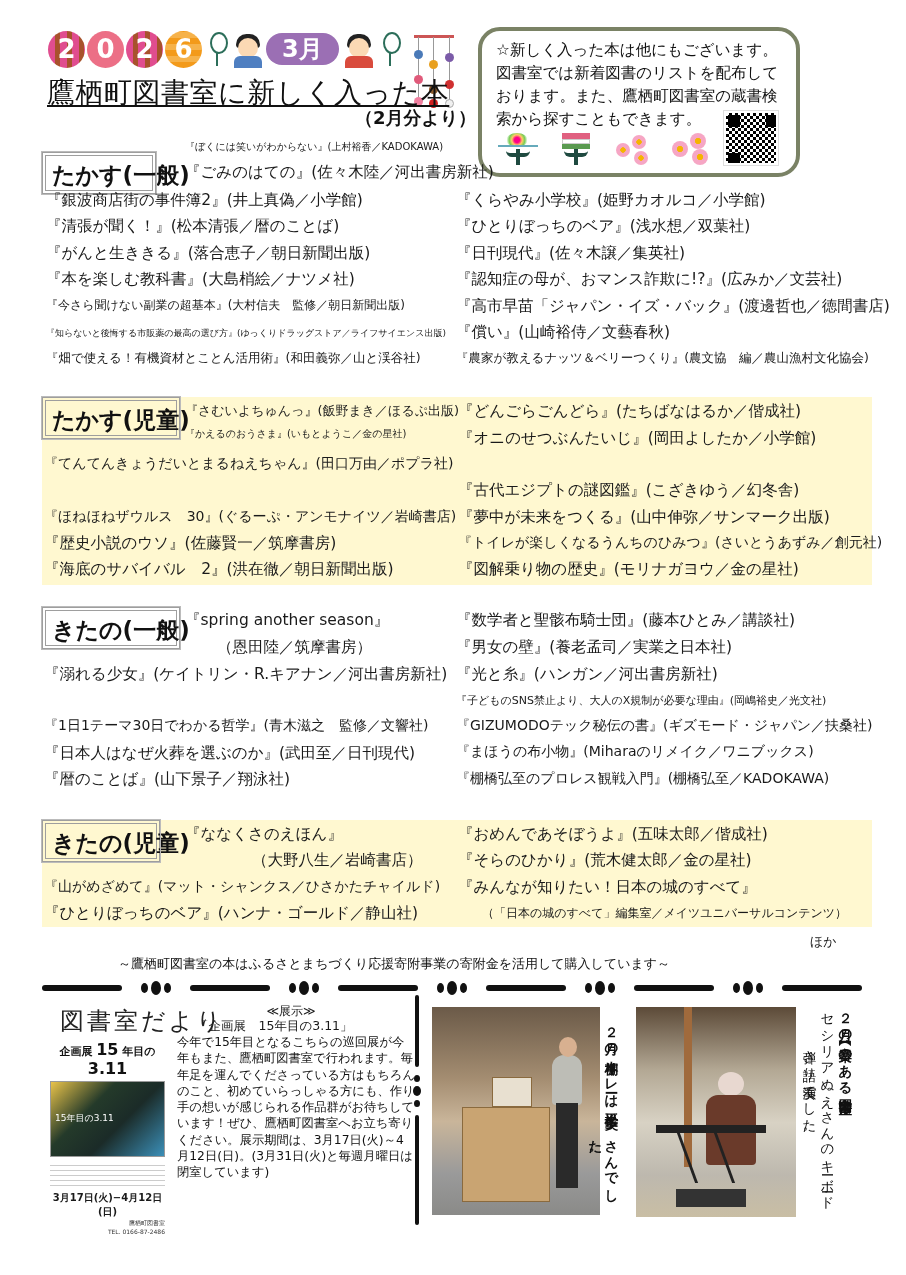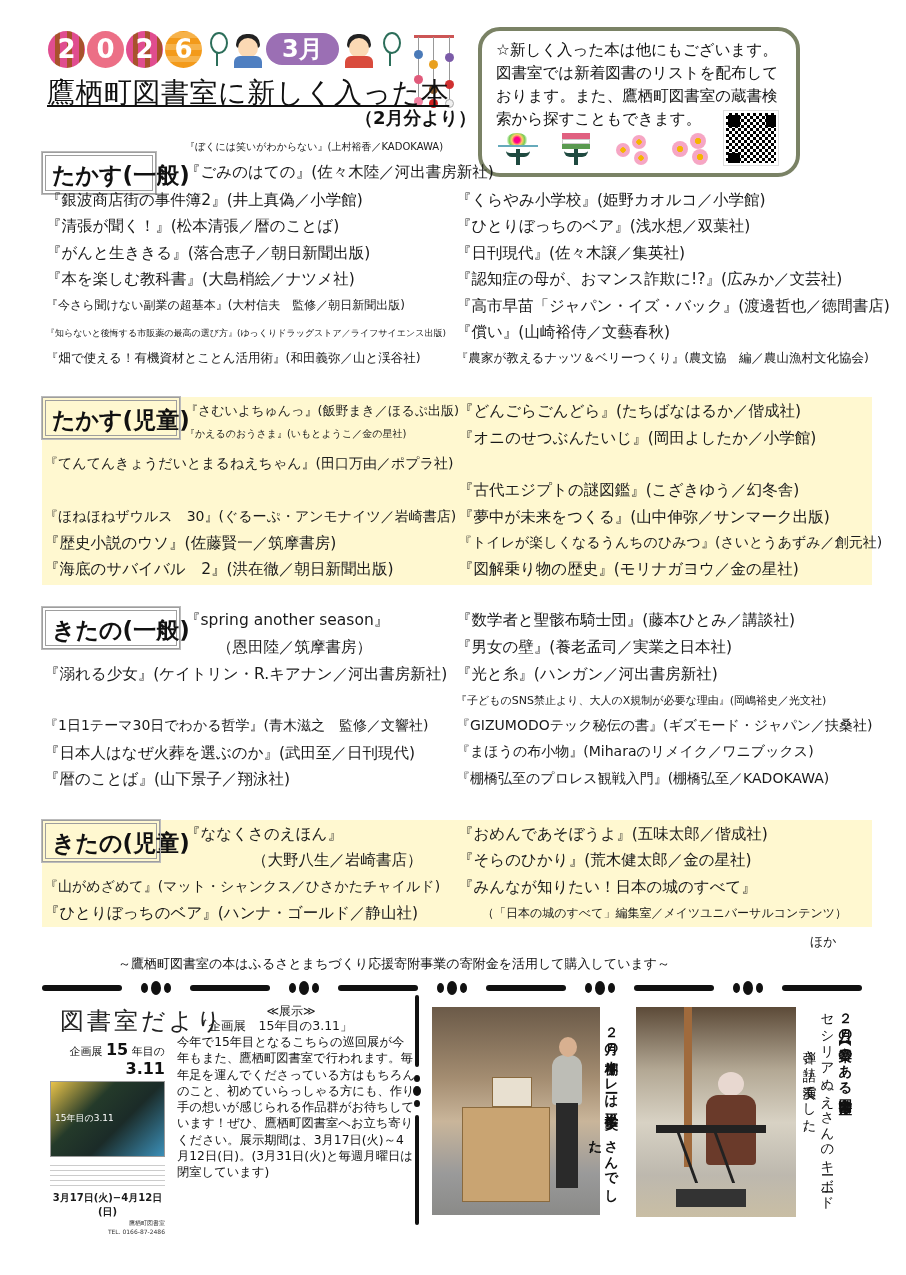--- a/index.html
+++ b/index.html
@@ -59,21 +59,21 @@
   .dash-row { left: 42px; top: 980px; width: 820px; height: 16px; display: flex; align-items: center; justify-content: space-between; }
   .dash { height: 6px; width: 80px; background: #111; border-radius: 3px; }
   .dots { display: flex; gap: 3px; align-items: center; }
   .dot { background: #111; border-radius: 50%; }
   .vdivider { left: 414px; top: 995px; width: 6px; height: 230px; }
   .vseg { position: absolute; left: 1px; width: 4px; background: #111; border-radius: 2px; }
 
   
   .news-title { left: 60px; top: 1005px; font-size: 24px; color: #222; letter-spacing: 3px; font-family: "DejaVu Serif", serif; }
   .poster { left: 50px; top: 1040px; width: 115px; height: 168px; }
-  .poster-head { font-size: 11px; font-weight: normal; text-align: right; color: #111; }
+  .poster-head { font-size: 11px; font-weight: bold; text-align: center; color: #111; }
   .poster-head b { font-size: 16px; }
   .poster-art { margin-top: 3px; height: 76px; background: linear-gradient(135deg, #e9c34a 0%, #243a2a 35%, #1b2b28 60%, #3b8fb8 100%); position: relative; border: 1px solid #999; }
   .poster-art span { position: absolute; left: 4px; top: 30px; color: #fff; font-size: 9px; }
   .poster-lines { margin-top: 4px; height: 26px; background: repeating-linear-gradient(#fff 0 4px, #ccc 4px 5px); }
   .poster-date { font-size: 10px; font-weight: bold; margin-top: 4px; text-align: center; }
   .poster-foot { font-size: 6px; text-align: right; color: #333; }
 
   .exhibit-head { left: 236px; top: 1003px; font-size: 12px; text-align: center; width: 110px; }
   .exhibit-name { left: 196px; top: 1018px; font-size: 12.5px; }
   .exhibit-body { left: 177px; top: 1034px; width: 238px; font-size: 12.3px; line-height: 16.3px; color: #111; }

